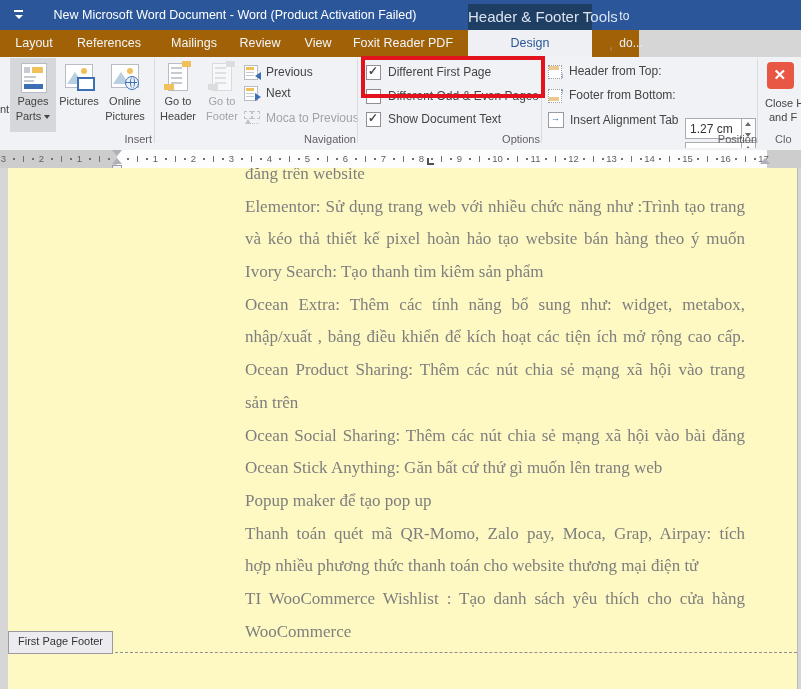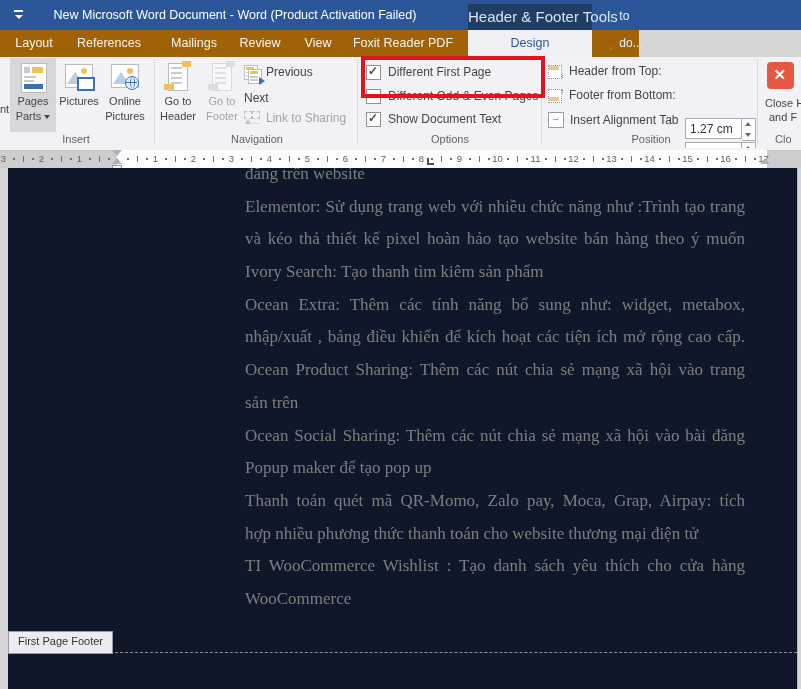--- a/index.html
+++ b/index.html
@@ -24,21 +24,21 @@
        font-size:12.5px;cursor:pointer;white-space:nowrap;}
   .t1{left:8px;width:52px;}  .t2{left:66px;width:86px;} .t3{left:158px;width:72px;}
   .t4{left:236px;width:48px;} .t5{left:292px;width:52px;} .t6{left:348px;width:110px;}
   .tab-active{left:468px;width:124px;background:#eef0f4;color:#2b579a;}
   .tellme{left:602px;top:0;height:27px;line-height:27px;color:#e8eef7;font-size:12px;cursor:pointer;
           display:flex;align-items:flex-end;gap:7px;padding-left:8px;}
 
   
   .ribbon{left:0;top:57px;width:801px;height:91px;background:#f1f2f6;border-bottom:1px solid #d0d1d5;}
   .vsep{position:absolute;top:2px;height:84px;width:1px;background:#d9dadd;}
-  .glabel{position:absolute;top:76px;height:14px;font-size:11px;color:#615f64;text-align:center;white-space:nowrap;}
+  .glabel{position:absolute;top:76px;height:14px;font-size:11px;color:#615f64;text-align:right;white-space:nowrap;}
   .clip-left{position:absolute;left:0;top:46px;font-size:11px;color:#444;text-align:center;}
 
   .bigbtn{position:absolute;top:1px;height:74px;text-align:center;font-size:11px;color:#444;cursor:pointer;}
   .bigbtn .lbl{line-height:13px;margin-top:2px;white-space:nowrap;}
   .hover-bg{background:#d5d7db;}
   .icon32{position:relative;width:32px;height:32px;margin:3px auto 0 auto;}
 
   
   .qp-page{position:absolute;left:4px;top:2px;width:24px;height:28px;background:#fff;border:1px solid #b9bcc2;}
   .qp-sq{position:absolute;left:7px;top:6px;width:6px;height:6px;background:#c7cad0;}
@@ -130,21 +130,21 @@
              border-left:5px solid transparent;border-right:5px solid transparent;border-top:6px solid #aeb1b8;cursor:pointer;}
   .ind-hang{position:absolute;left:112px;top:158px;width:0;height:0;
              border-left:5px solid transparent;border-right:5px solid transparent;border-bottom:6px solid #aeb1b8;cursor:pointer;}
   .ind-box{position:absolute;left:112px;top:165px;width:8px;height:4px;background:#f2f2f2;border:1px solid #9a9aa0;cursor:pointer;}
   .tabstop{position:absolute;left:427px;top:158px;width:5px;height:5px;
            border-left:2px solid #4f4f52;border-bottom:2px solid #4f4f52;}
   .rindent{position:absolute;left:760px;top:158px;width:0;height:0;
            border-left:5px solid transparent;border-right:5px solid transparent;border-bottom:6px solid #aeb1b8;cursor:pointer;}
 
   
-  .page{left:8px;top:168px;width:789px;height:521px;background:#0f172a;overflow:hidden;border-right:1px solid #b9b9b9;}
+  .page{left:8px;top:168px;width:789px;height:521px;background:#fef9c3;overflow:hidden;border-right:1px solid #b9b9b9;}
   .doc{position:absolute;left:237px;top:-10px;width:500px;font-family:"Liberation Serif",serif;
        font-size:17px;color:#7e7e7e;}
   .dline{height:32.7px;line-height:32.7px;overflow:hidden;position:relative;}
   .j{text-align:justify;}
   .j:after{content:"";display:inline-block;width:100%;height:0;}
   .ftag{position:absolute;left:0;top:463px;height:21px;line-height:19px;background:#ececf0;
         border:1px solid #9a9aa0;font-size:11px;color:#333;padding:0 9px;z-index:2;white-space:nowrap;}
   .fline{position:absolute;left:107px;top:484px;width:682px;height:0;border-top:1px dashed #8f8f8f;}
 </style>
 </head>
@@ -245,38 +245,38 @@
     <div class="navrow" style="top:6px;">
       <span class="mini-ic">
         <span class="mi-page"></span>
           <span class="mi-top"></span>
         <span class="mi-l" style="top:7px;"></span>
           <span class="mi-l" style="top:10px;"></span>
         <span class="tri-left"></span>
       </span>
       <span>Previous</span>
     </div>
-    <div class="navrow" style="top:12px;flex-direction:column;">
+    <div class="navrow" style="top:27px;">
       <span class="mini-ic">
         <span class="mi-page"></span>
           <span class="mi-top"></span>
         <span class="mi-l" style="top:7px;"></span>
           <span class="mi-l" style="top:10px;"></span>
         <span class="tri-right"></span>
       </span>
       <span>Next</span>
     </div>
     <div class="navrow" style="top:52px;">
       <span class="link-ic">
         <span class="lk-b1"></span>
           <span class="lk-b2"></span>
           <span class="lk-ar"></span>
           <span class="lk-dots"></span>
       </span>
-      <span class="dis">Link to Sharing</span>
+      <span class="dis">Moca to Previous</span>
     </div>
     <div class="glabel" style="left:158px;width:198px;">Navigation</div>
     <div class="vsep" style="left:357px;"></div>
 
     <div class="redbox"></div>
     <div class="optrow" style="top:7px;">
       <span class="cb checked"></span>
       <span>Different First Page</span>
     </div>
     <div class="optrow" style="top:31px;">
@@ -424,20 +424,21 @@
     <div class="doc">
       <div class="dline"><span>đăng trên website</span></div>
       <div class="dline j"><span>Elementor: Sử dụng trang web với nhiều chức năng như :Trình tạo trang</span></div>
       <div class="dline j"><span>và kéo thả thiết kế pixel hoàn hảo tạo website bán hàng theo ý muốn</span></div>
       <div class="dline"><span>Ivory Search: Tạo thanh tìm kiêm sản phẩm</span></div>
       <div class="dline j"><span>Ocean Extra: Thêm các tính năng bổ sung như: widget, metabox,</span></div>
       <div class="dline j"><span>nhập/xuất , bảng điều khiển để kích hoạt các tiện ích mở rộng cao cấp.</span></div>
       <div class="dline j"><span>Ocean Product Sharing: Thêm các nút chia sẻ mạng xã hội vào trang</span></div>
       <div class="dline"><span>sản trên</span></div>
       <div class="dline j"><span>Ocean Social Sharing: Thêm các nút chia sẻ mạng xã hội vào bài đăng</span></div>
+      <div class="dline"><span>Ocean Stick Anything: Găn bất cứ thứ gì muốn lên trang web</span></div>
       <div class="dline"><span>Popup maker để tạo pop up</span></div>
       <div class="dline j"><span>Thanh toán quét mã QR-Momo, Zalo pay, Moca, Grap, Airpay: tích</span></div>
       <div class="dline"><span>hợp nhiều phương thức thanh toán cho website thương mại điện tử</span></div>
       <div class="dline j"><span>TI WooCommerce Wishlist : Tạo danh sách yêu thích cho cửa hàng</span></div>
       <div class="dline"><span>WooCommerce</span></div>
     </div>
     <div class="ftag">First Page Footer</div>
     <div class="fline"></div>
   </div>
 

